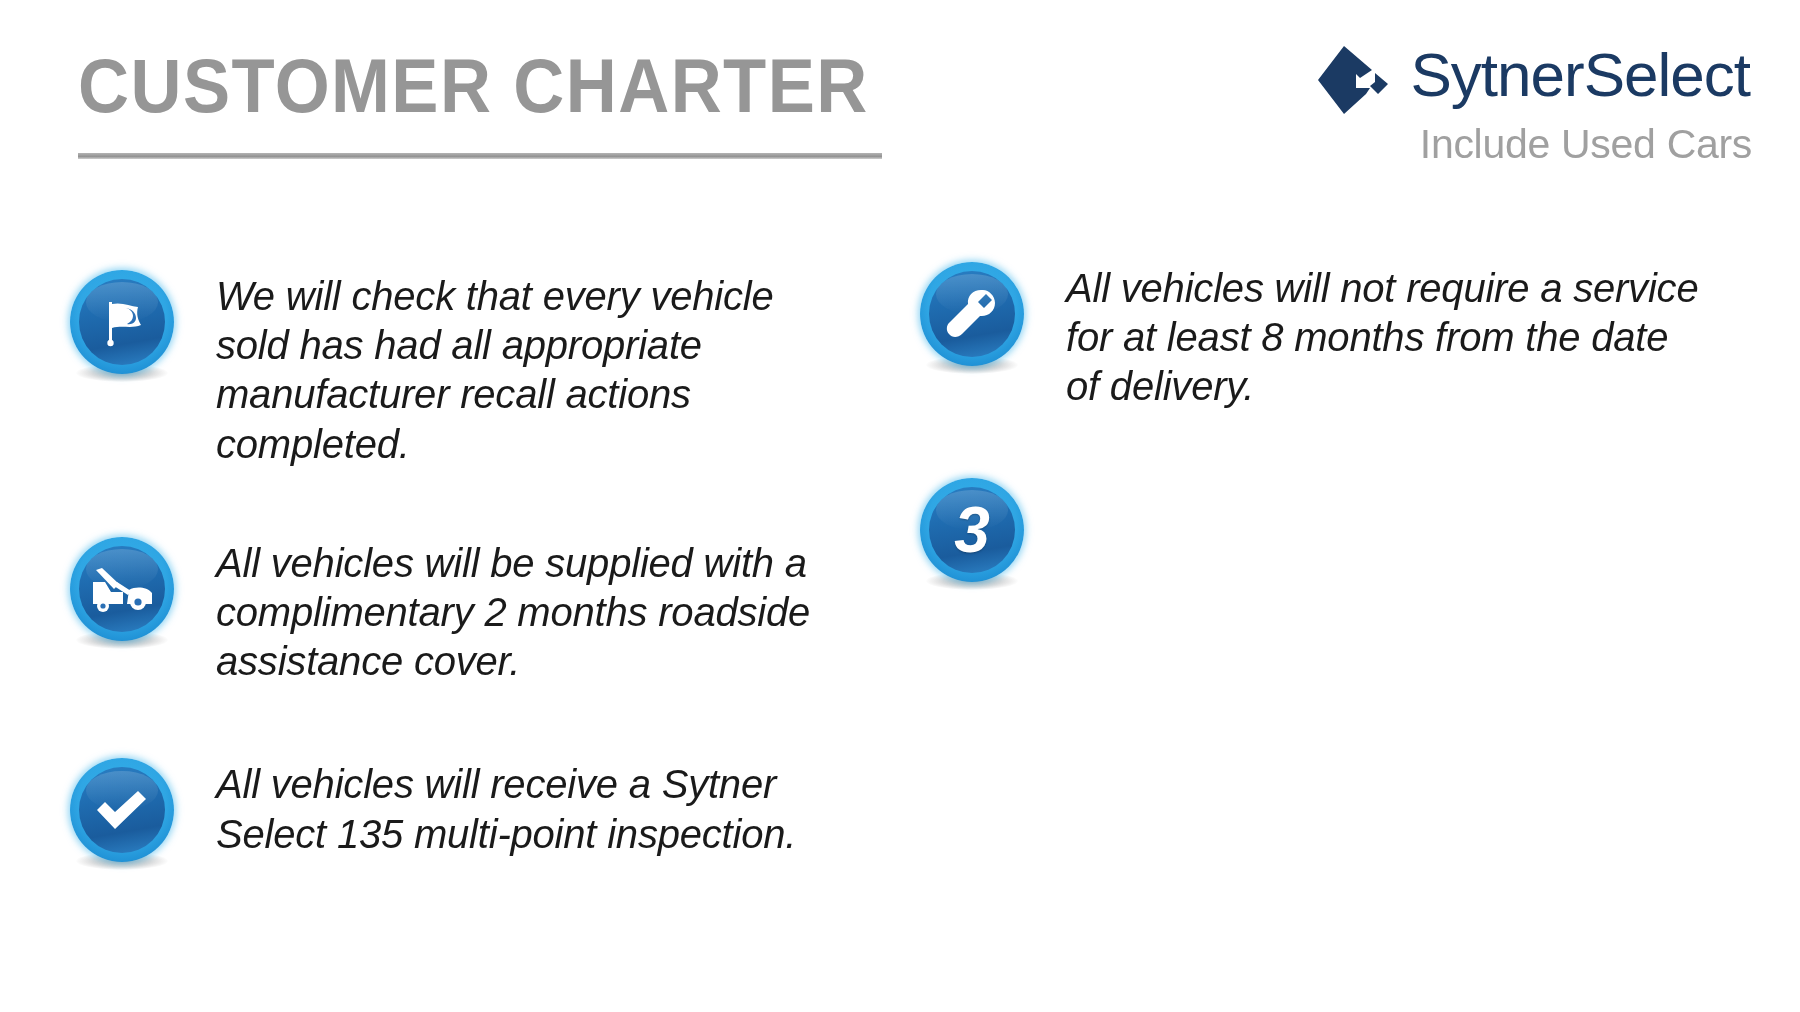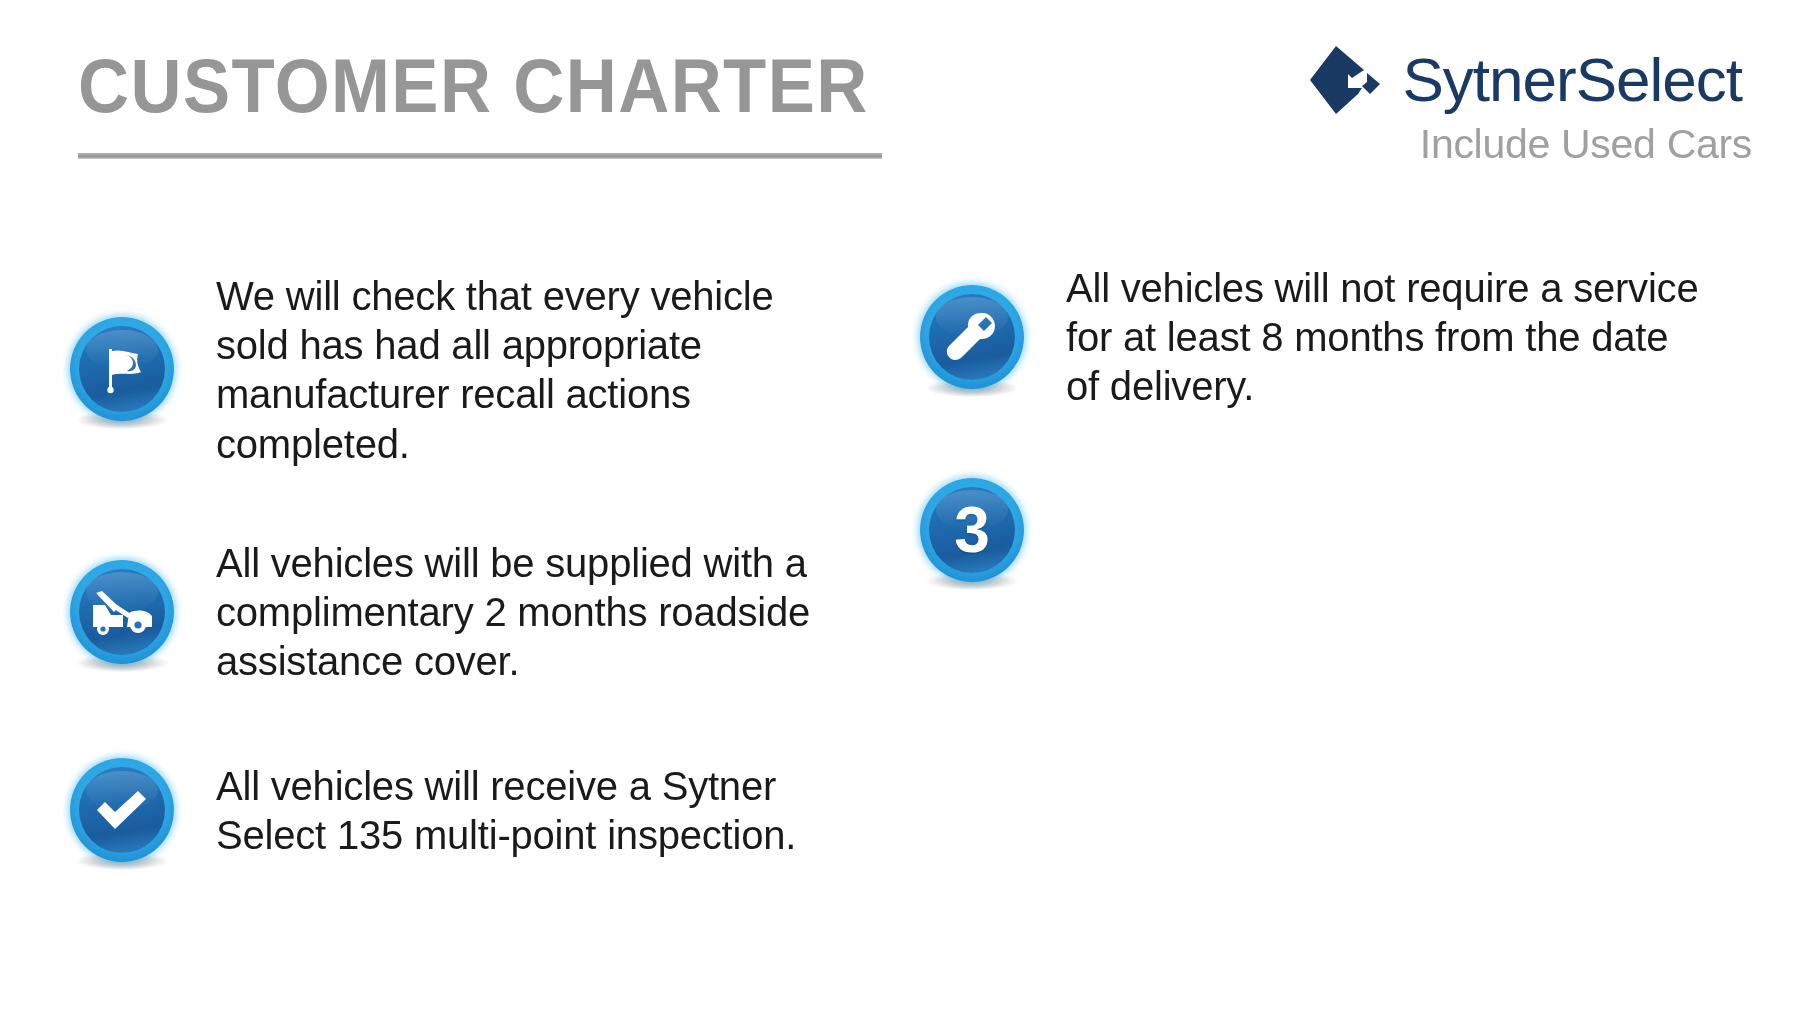--- a/index.html
+++ b/index.html
@@ -58,24 +58,24 @@
   
   .logo {
     position: absolute;
     right: 46px;
     top: 44px;
     width: 460px;
     height: 130px;
   }
   .logo-top {
     position: absolute;
-    right: 12px;
+    right: 4px;
     top: 0;
     display: flex;
-    align-items: center;
+    align-items: flex-start;
     height: 72px;
     gap: 8px;
   }
   .logo-mark {
     width: 76px;
     height: 72px;
     margin-right: 10px;
     flex: none;
     display: block;
   }
@@ -112,21 +112,22 @@
   .col {
     position: absolute;
     top: 0;
   }
   .col-left  { left: 70px;  width: 800px; }
   .col-right { left: 920px; width: 820px; }
 
   .charter-item {
     position: relative;
     display: flex;
-    align-items: center;
+    align-items: flex-start;
+    font-style: italic;
   }
 
   .icon-wrap {
     flex: none;
     width: 104px;
     height: 104px;
     position: relative;
     margin-right: 42px;
   }
   .icon-shadow {

